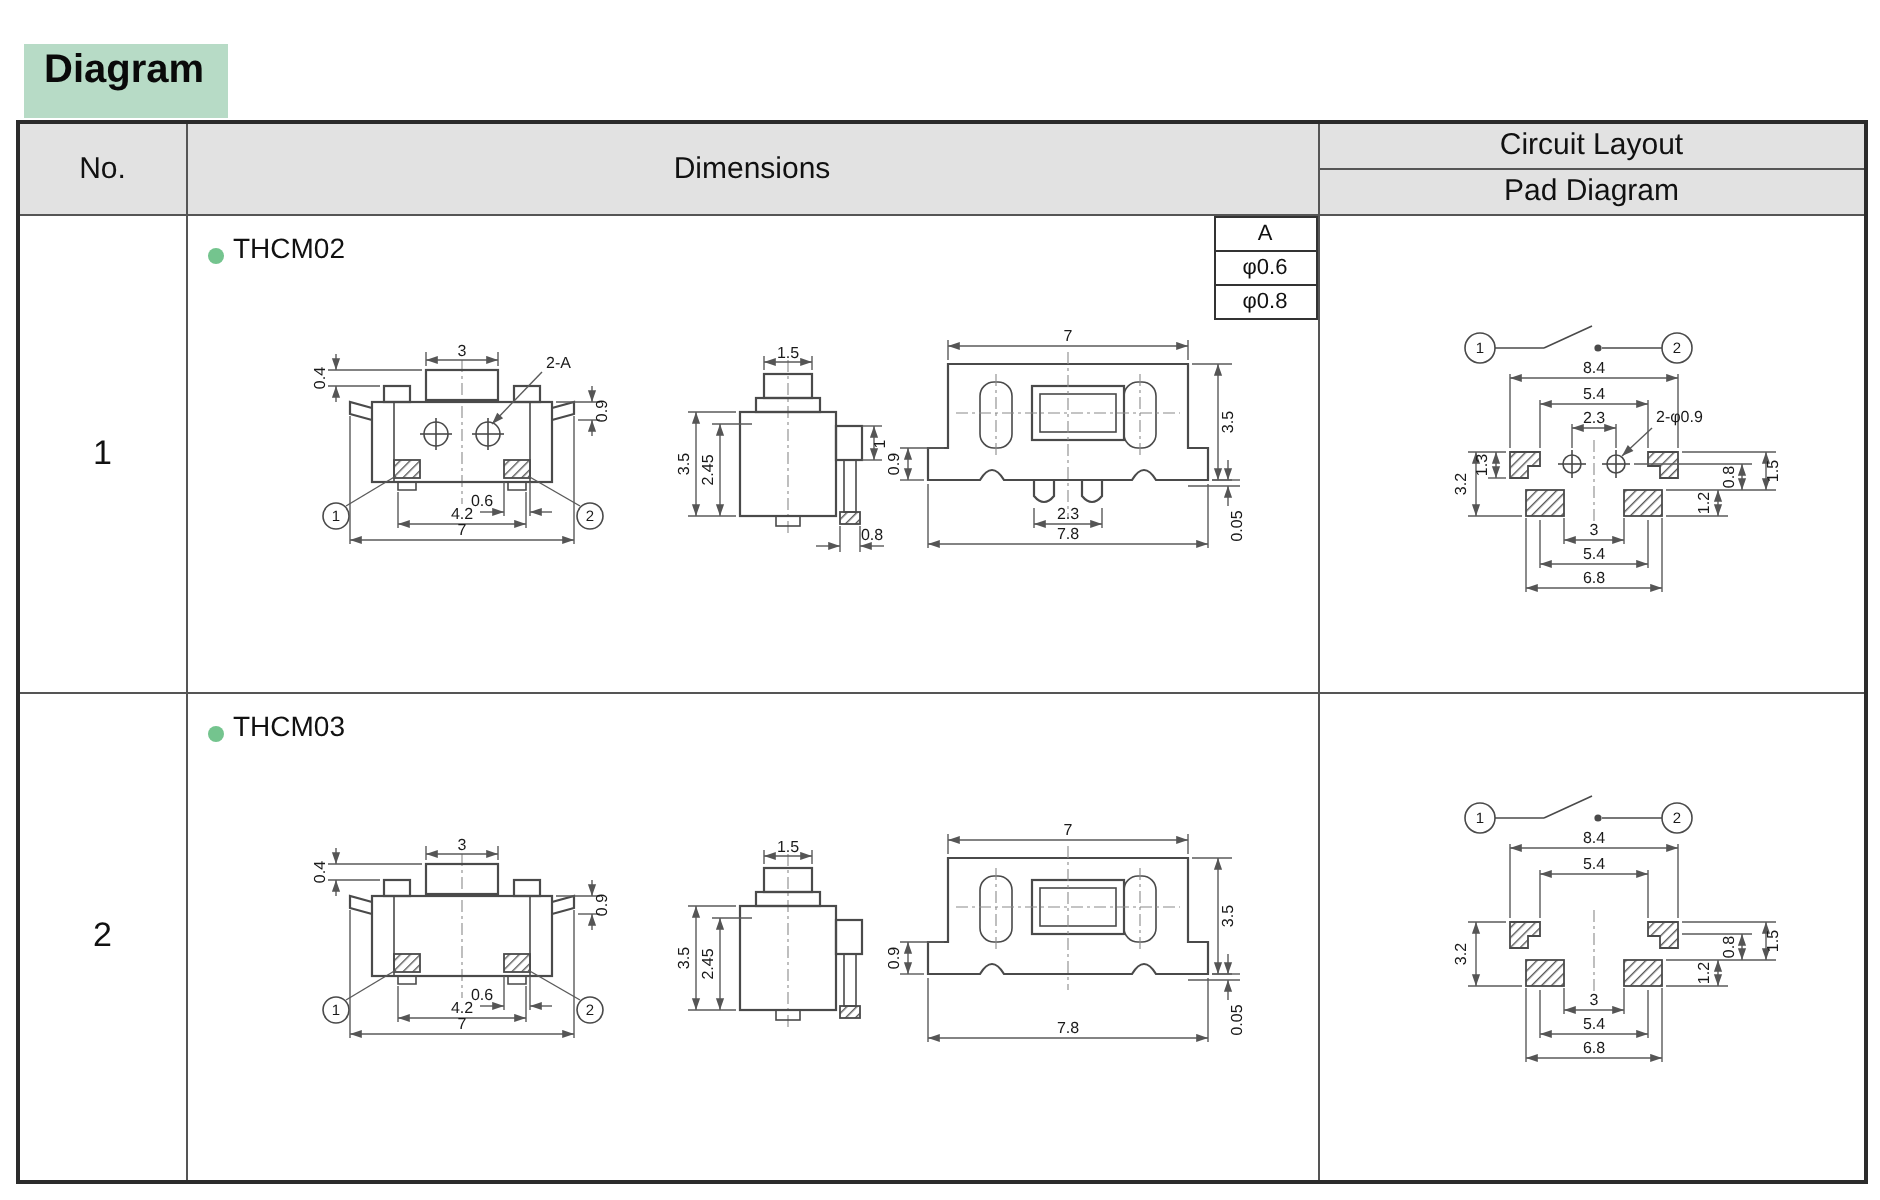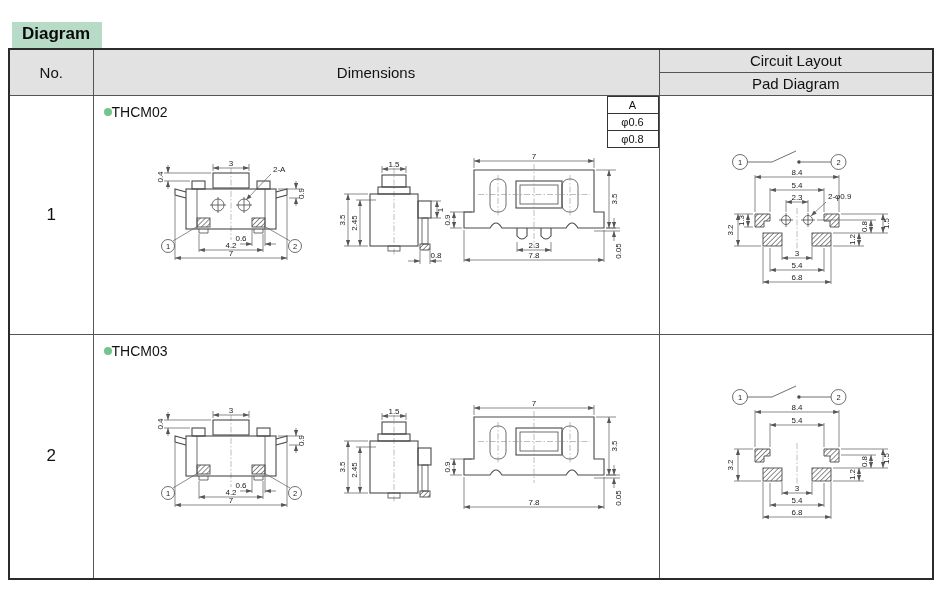--- a/index.html
+++ b/index.html
@@ -1,23 +1,23 @@
 <!DOCTYPE html>
 <html><head>
 <meta charset="utf-8">
 <style>
   *{box-sizing:border-box;margin:0;padding:0}
   html,body{width:940px;height:600px;background:#fff;font-family:"Liberation Sans",sans-serif;position:relative;overflow:hidden;color:#111}
-  .title-badge{position:absolute;left:12px;top:22px;background:#b7dbc6;padding:2px 12px 12px 10px;font-size:17px;font-weight:bold;color:#0a0a0a}
-  table.main{position:absolute;left:8px;top:48px;width:924px;border-collapse:collapse;table-layout:fixed;border:2px solid #2b2b2b}
+  .title-badge{position:absolute;left:12px;top:22px;background:#b7dbc6;padding:2px 12px 12px 10px;font-size:20px;font-weight:bold;color:#0a0a0a}
+  table.main{position:absolute;left:8px;top:60px;width:924px;border-collapse:collapse;table-layout:fixed;border:2px solid #2b2b2b}
   .main th,.main td{border:1px solid #555}
   .main thead th{background:#e2e2e2;font-size:15px;font-weight:normal;color:#111;height:23px;text-align:center}
   .no-cell{text-align:center;vertical-align:middle;font-size:17px}
   .dim-cell,.circ-cell{position:relative;vertical-align:top;background:#fff}
-  .part-label{position:absolute;left:10px;top:8px;font-size:14px;display:flex;align-items:center;gap:0}
+  .part-label{position:absolute;left:10px;top:8px;font-size:14px;display:flex;align-items:flex-end;gap:5px}
   .bullet{width:8px;height:8px;border-radius:50%;background:#74c48e;display:inline-block}
   table.spec{position:absolute;top:0;right:0;width:52px;border-collapse:collapse;background:#fff}
   table.spec td{border:1px solid #333;height:17px;text-align:center;font-size:11px;padding:0}
   .drw{position:absolute}
   svg .ol{fill:none;stroke:#4a4a4a;stroke-width:1.1;stroke-linejoin:miter}
   svg .ol2{fill:none;stroke:#4a4a4a;stroke-width:0.8}
   svg .dl{fill:none;stroke:#5a5a5a;stroke-width:0.7}
   svg .cl{fill:none;stroke:#8a8a8a;stroke-width:0.55;stroke-dasharray:6 2 1.5 2}
   svg .pad{stroke:#4a4a4a;stroke-width:0.9}
   svg .dt{font-size:8px;fill:#1a1a1a;text-anchor:middle}

